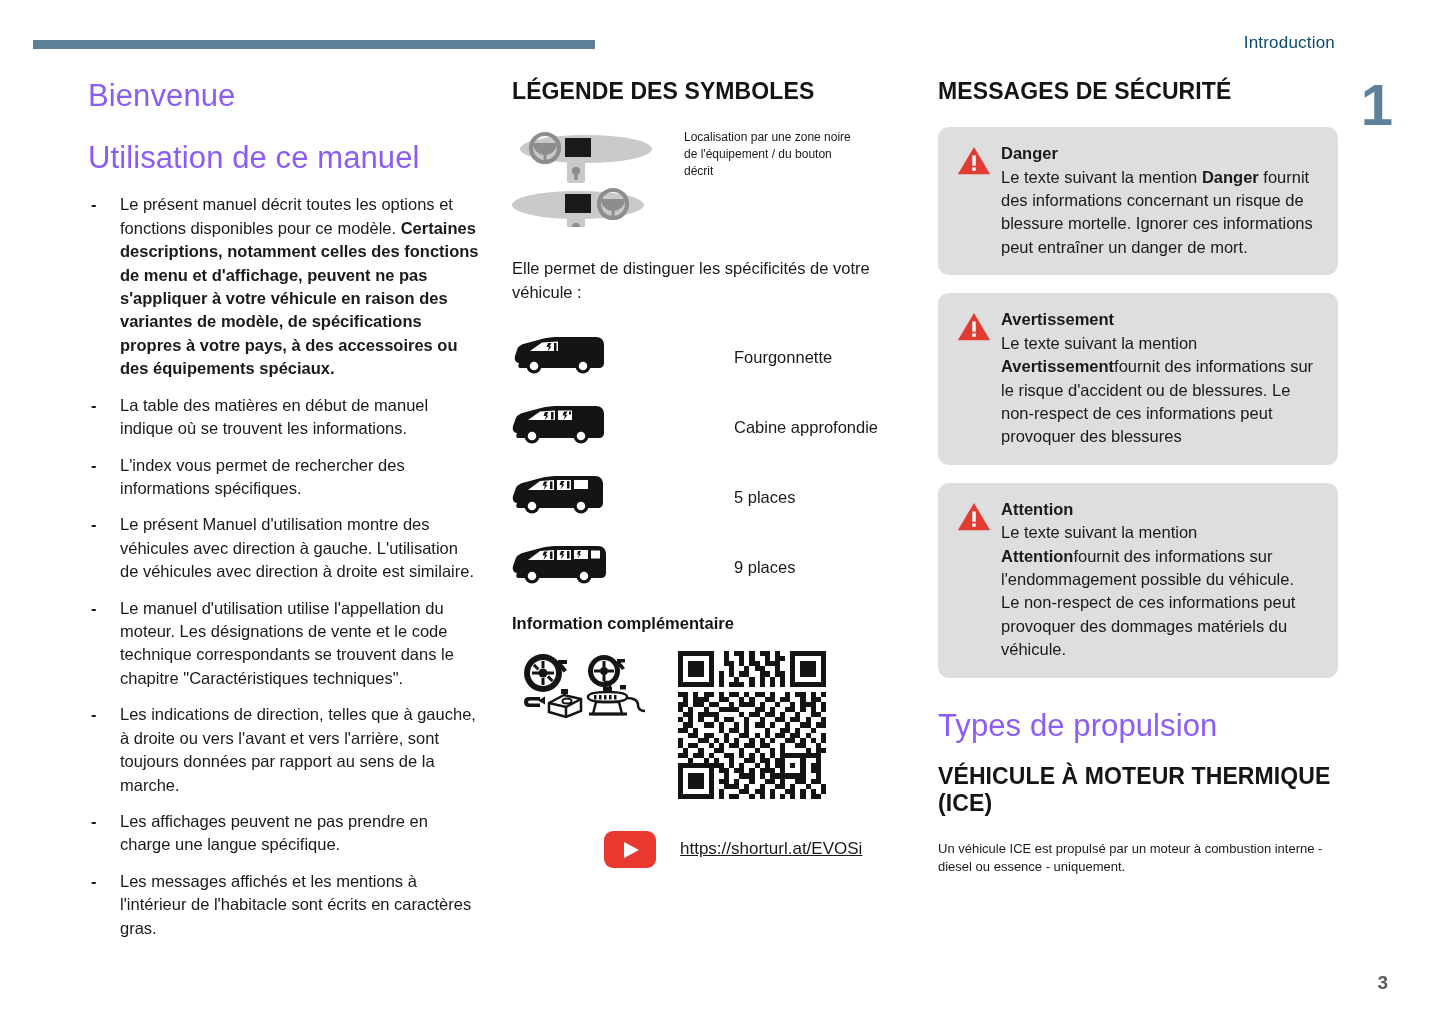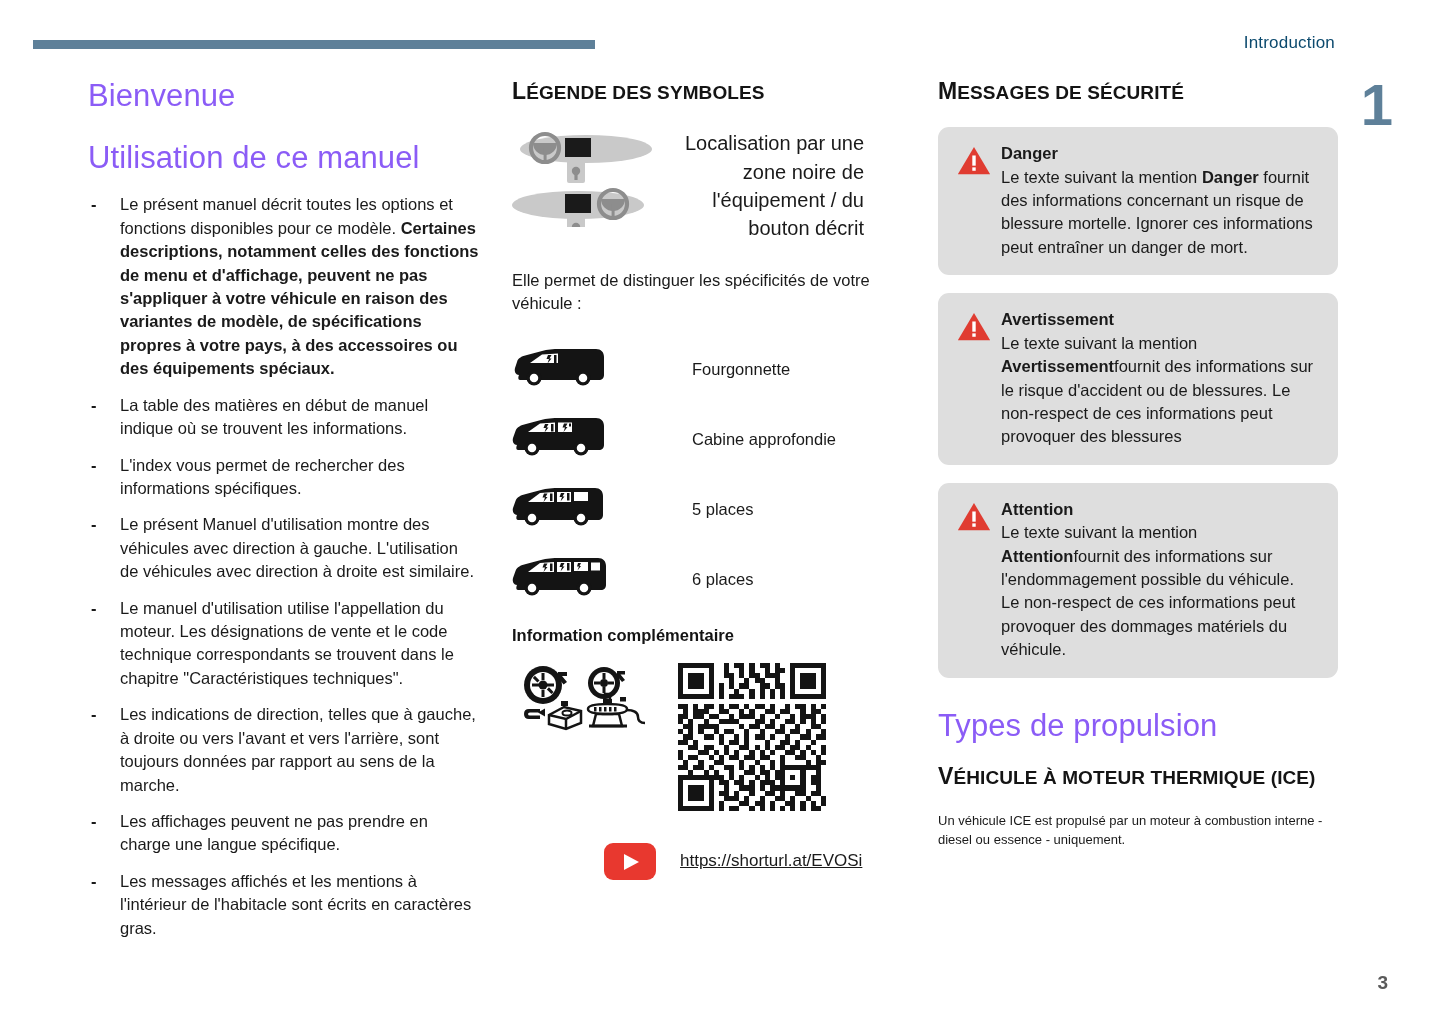--- a/index.html
+++ b/index.html
@@ -78,21 +78,21 @@
   h1.title.second { margin-bottom: 18px; }
   h2.smallcaps {
     font-size: 23px;
     font-weight: bold;
     color: #141414;
     margin: 0 0 22px 0;
     line-height: 1.18;
     letter-spacing: .1px;
   }
   h2.smallcaps .cap  { font-size: 23px; }
-  h2.smallcaps .sc   { font-size: 19px; }
+  h2.smallcaps .sc   { font-size: 23px; }
   h3.subhead {
     font-size: 16.5px;
     font-weight: bold;
     color: #141414;
     margin: 0 0 14px 0;
   }
 
   
   ul.dashlist {
     list-style: none;
@@ -118,39 +118,38 @@
 
   
   .legend-row {
     display: flex;
     align-items: flex-start;
     gap: 22px;
     margin-bottom: 26px;
   }
   .legend-icons { width: 150px; flex: none; }
   .legend-text {
-    font-size: 20px;
+    font-size: 12px;
     line-height: 1.42;
     padding-top: 2px;
     width: 180px;
-    text-align: right;
   }
   .intro-line {
     font-size: 16.5px;
     line-height: 1.42;
     margin: 14px 0 30px 0;
   }
 
   .veh-row {
     display: flex;
     align-items: center;
     margin-bottom: 22px;
   }
   .veh-ico { width: 180px; flex: none; }
-  .veh-label { font-size: 16.5px; }
+  .veh-label { font-size: 16.5px; margin-left: 42px; }
 
   .extra-block { margin-top: 18px; }
   .tools-qr {
     display: flex;
     align-items: flex-start;
     gap: 24px;
     margin-top: 18px;
   }
   .qr-wrap { width: 148px; height: 148px; flex: none; }
   .yt-row {
@@ -341,21 +340,21 @@
           <path d="M90 12 L118 12 L118 32 L90 32 Z" fill="#ffffff"></path>
           <path d="M124 12 L152 12 L152 30 L124 30 Z" fill="#ffffff"></path>
           <path d="M158 13 L176 13 L176 29 L158 29 Z" fill="#ffffff"></path>
           <path d="M64 15 l7 0 -4 7 4 0 -8 10 3 -9 -5 0 z" fill="#141414"></path>
           <path d="M76 15 l5 0 0 15 -5 0 z" fill="#141414"></path>
           <path d="M98 14 l7 0 -4 7 4 0 -8 10 3 -9 -5 0 z" fill="#141414"></path>
           <path d="M110 14 l5 0 0 15 -5 0 z" fill="#141414"></path>
           <path d="M132 14 l6 0 -3 6 3 0 -7 9 3 -8 -4 0 z" fill="#141414"></path>
         </svg>
       </div>
-      <div class="veh-label">6 places</div>
+      <div class="veh-label">9 places</div>
     </div>
 
     <div class="extra-block">
       <h3 class="subhead">Information complémentaire</h3>
 
       <div class="tools-qr">
         <div>
           <svg width="142" height="70" viewBox="0 0 284 140" xmlns="http://www.w3.org/2000/svg">
 
             <g>

